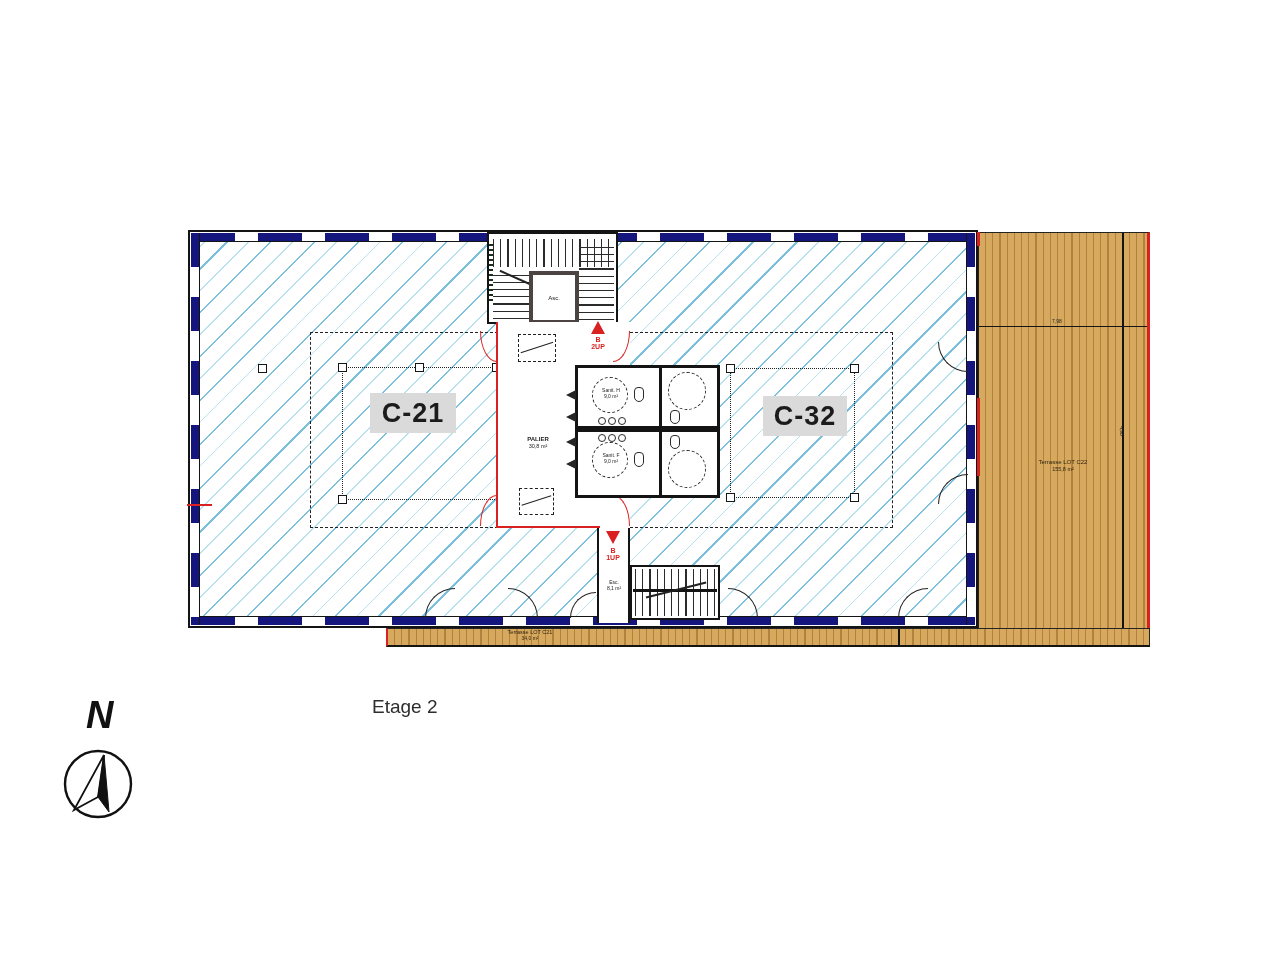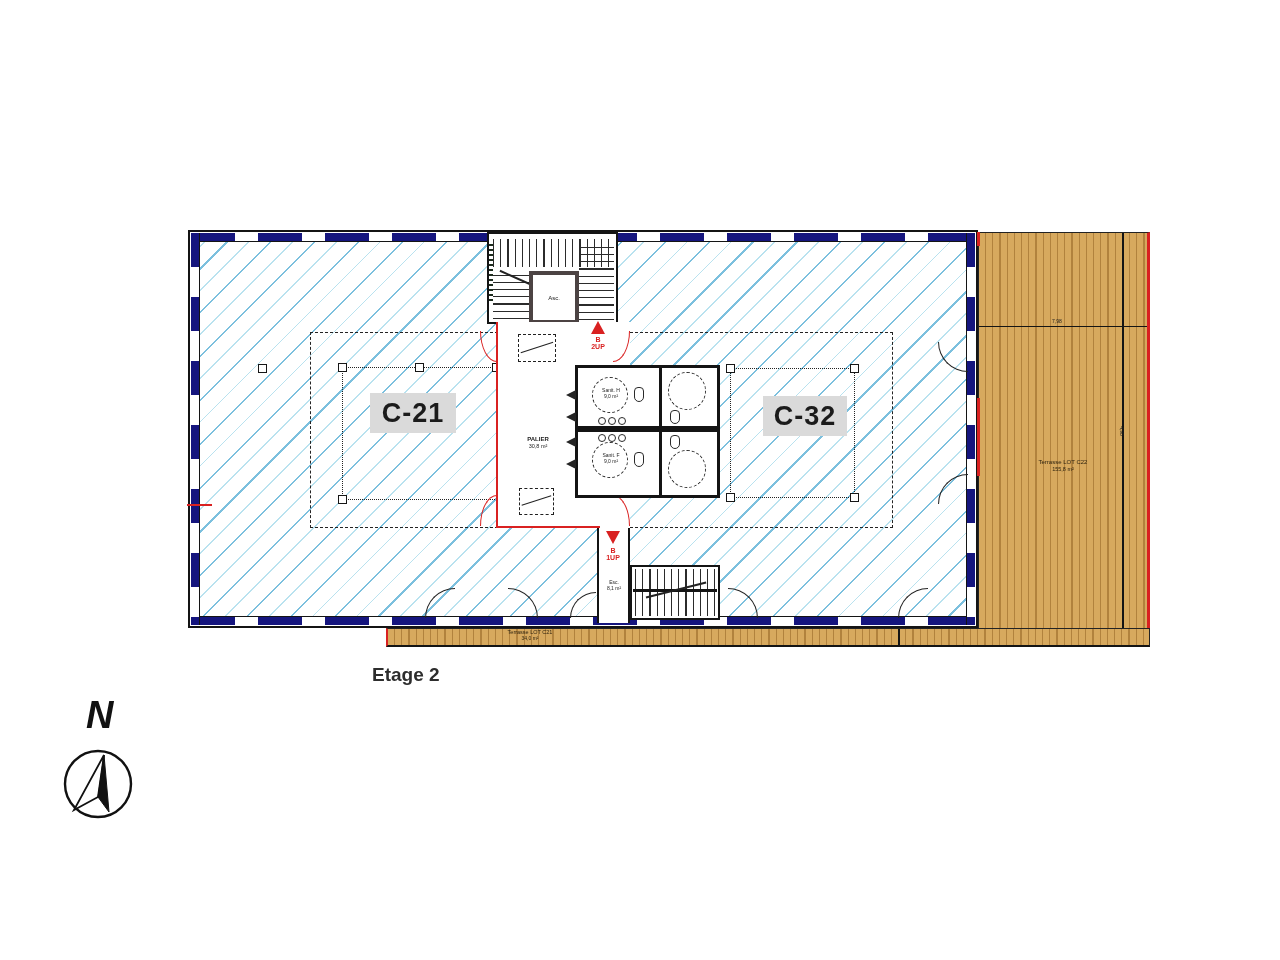--- a/index.html
+++ b/index.html
@@ -36,21 +36,21 @@
   .woodtxt{color:#2f2410;text-align:center;}
   .dashcirc{border:1.4px dashed #2e2e2e;border-radius:50%;background:#fff;}
   .wc{border:1.3px solid #2a2a2a;border-radius:4px 4px 5px 5px;background:#fff;}
   .sink{border:1.2px solid #2a2a2a;border-radius:50%;background:#fff;}
   .ltri{width:0;height:0;border-top:5px solid transparent;border-bottom:5px solid transparent;
         border-right:10px solid #242424;}
   .dimlbl{font-size:5px;color:#1d1d1d;}
   .palier{font-size:6px;line-height:7px;color:#232323;text-align:center;font-weight:bold;}
   .palier .ar{font-weight:normal;font-size:5.5px;}
   .sanit{font-size:5px;line-height:5.5px;color:#232323;text-align:center;}
-  .floorlabel{font-size:19px;font-weight:bold;color:#2d2d2d;}
+  .floorlabel{font-size:19px;font-weight:normal;color:#2d2d2d;margin-top:32px;}
   .north-n{font-size:38px;font-style:italic;font-weight:bold;color:#111;}
   .ticks{background:repeating-linear-gradient(0deg,#1d2b1d 0 2px,transparent 2px 5px);}
 </style>
 </head>
 <body>
 
 <div id="page">
 
   <div class="abs building" style="left:188px;top:230px;width:790px;height:398px;"></div>
   <div class="abs hatch" style="left:191px;top:233px;width:784px;height:392px;"></div>

